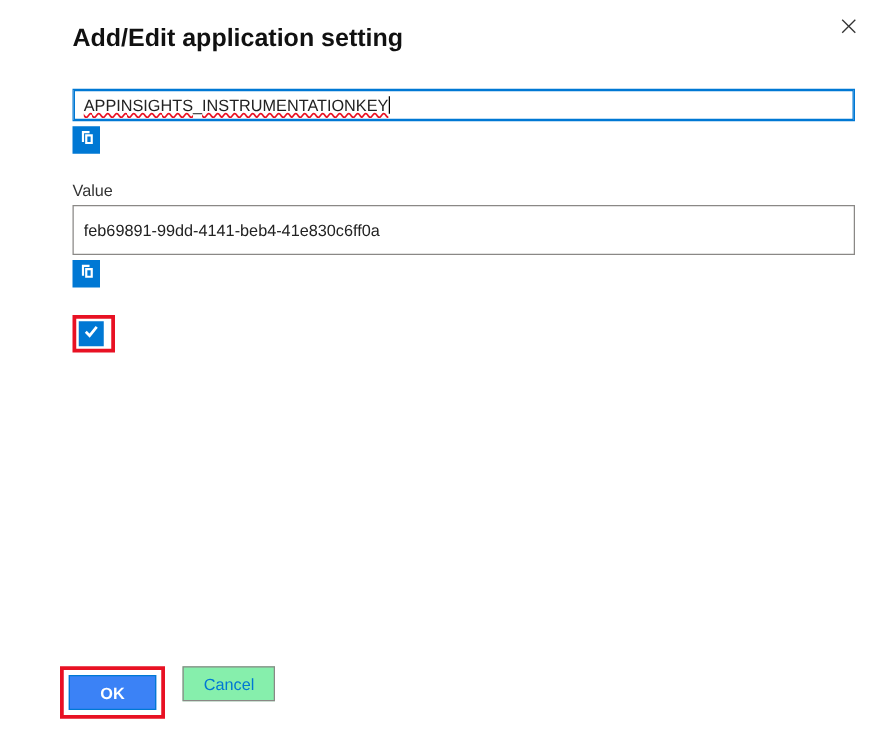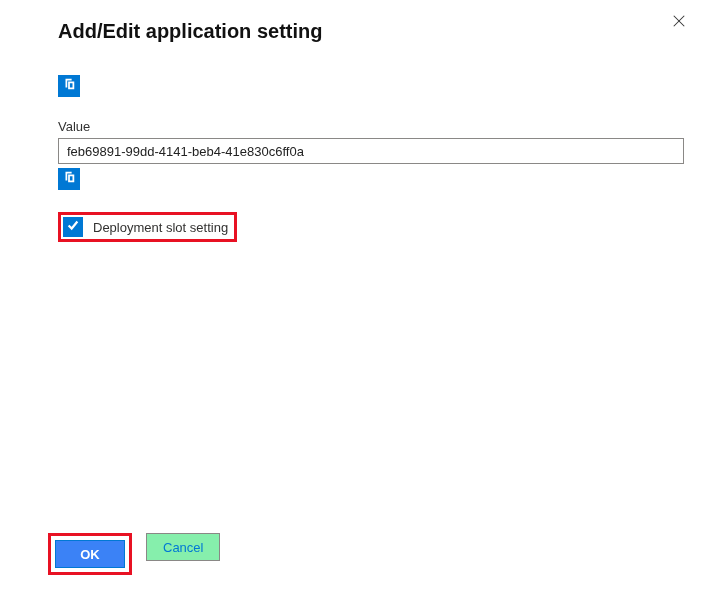--- a/index.html
+++ b/index.html
@@ -34,21 +34,21 @@
     margin: 0 0 28px 0;
     color: #111;
   }
   .field-label {
     font-size: 13px;
     color: #333;
     margin-bottom: 4px;
   }
   .text-input {
     width: 100%;
-    height: 26px;
+    height: 40px;
     border: 1px solid #8a8886;
     padding: 2px 8px;
     font-size: 13px;
     font-family: inherit;
     outline: none;
     color: #222;
   }
   .spell {
     text-decoration: underline wavy #e81123;
     text-decoration-skip-ink: none;
@@ -150,20 +150,26 @@
     <svg viewBox="0 0 16 16" width="14" height="14">
         <line x1="2" y1="2" x2="14" y2="14" stroke="#333" stroke-width="1.2"></line>
         <line x1="14" y1="2" x2="2" y2="14" stroke="#333" stroke-width="1.2"></line>
       </svg>
   </div>
 
   <h1 class="title">Add/Edit application setting</h1>
 
   
   <div class="group">
+    <div class="name-display">
+      <span class="spell">APPINSIGHTS</span>
+        <span>_</span>
+        <span class="spell">INSTRUMENTATIONKEY</span>
+        <span class="cursor-caret"></span>
+    </div>
     <div class="copy-btn">
       <span>
         <svg viewBox="0 0 16 16">
             <path d="M4 2h7v2H6v8H4V2zm3 3h7v9H7V5zm2 2v5h3V7H9z" fill="#fff"></path>
           </svg>
       </span>
     </div>
   </div>
 
   
@@ -181,21 +187,20 @@
 
   
   <div class="highlight-box">
     <div class="cb">
       <span>
         <svg viewBox="0 0 16 16">
             <polyline points="3,8.5 6.5,12 13,4"></polyline>
           </svg>
       </span>
     </div>
-    <span class="cb-label">Deployment slot setting</span>
   </div>
 
   
   <div class="footer">
     <div class="ok-wrap">
       <button class="btn btn-primary">OK</button>
     </div>
     <button class="btn btn-secondary">Cancel</button>
   </div>
 

